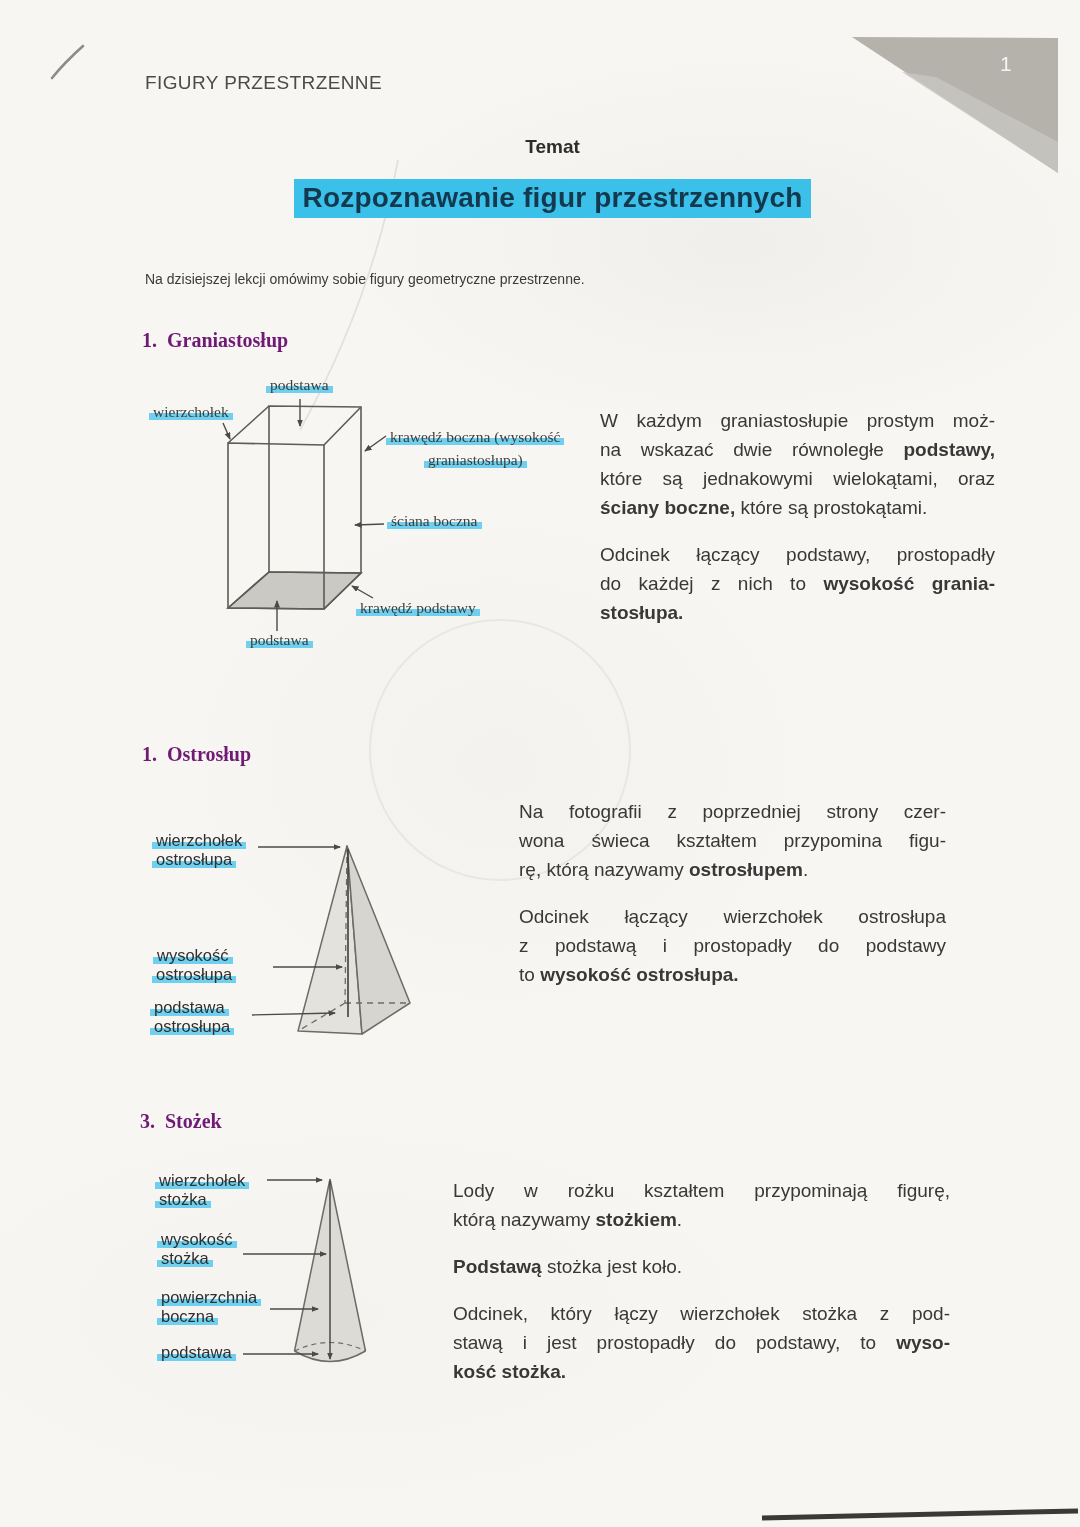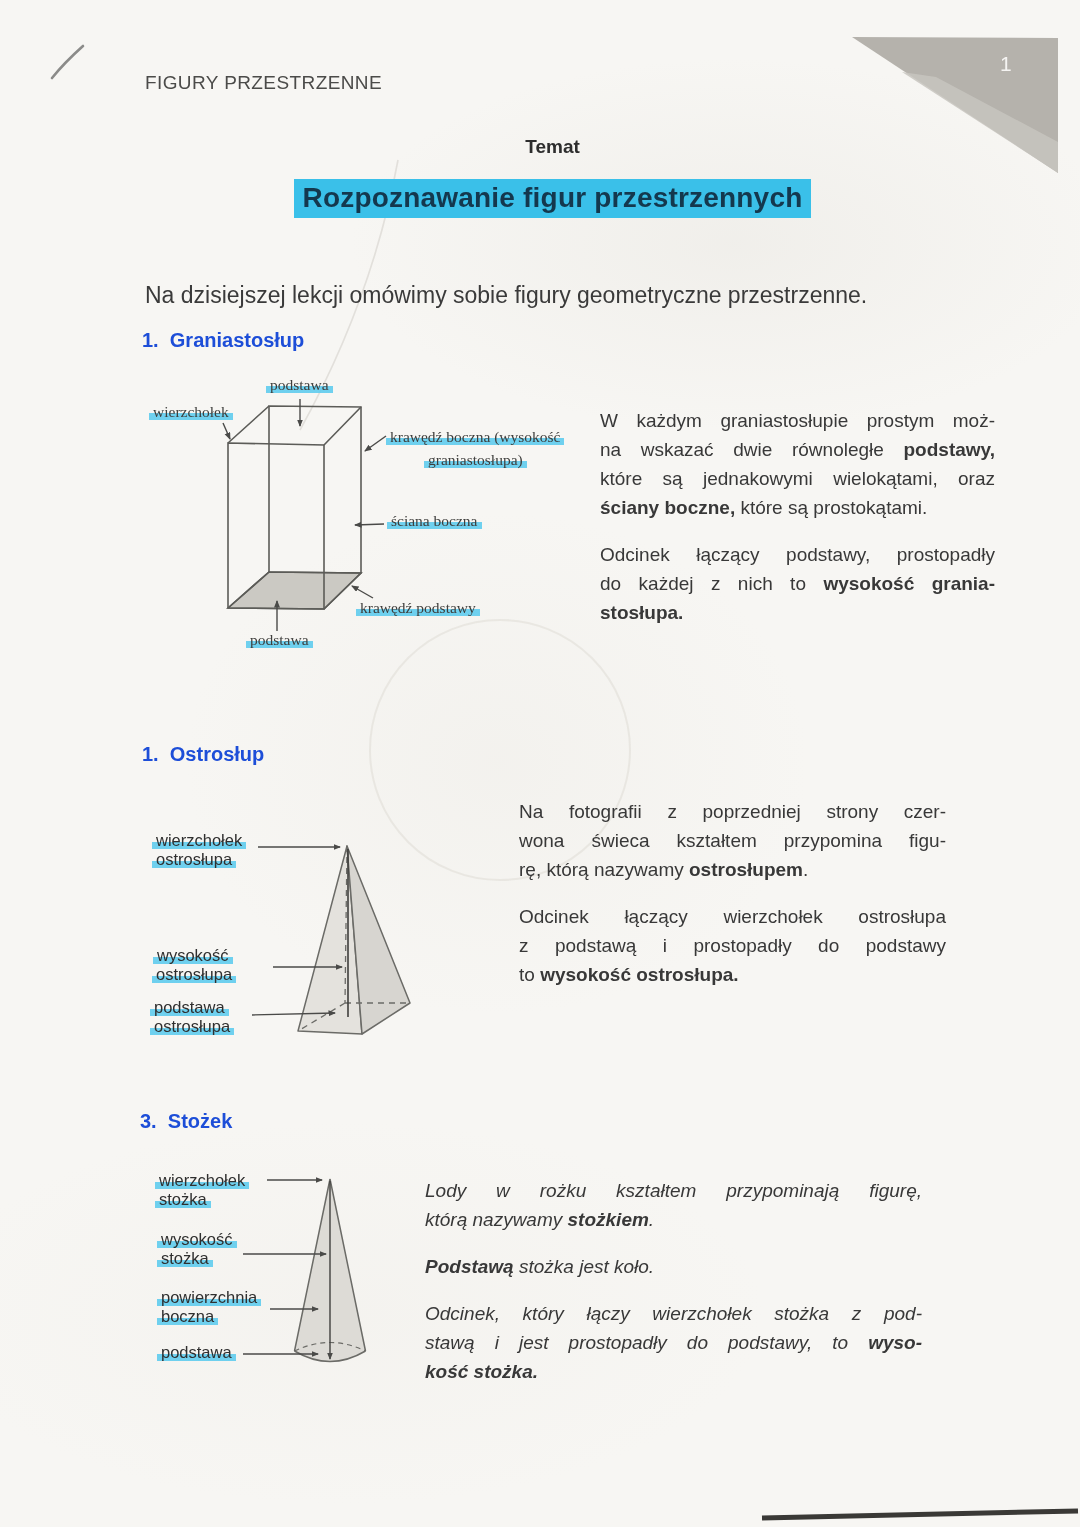--- a/index.html
+++ b/index.html
@@ -19,29 +19,29 @@
   .z1{z-index:1;} .z2{z-index:2;} .z3{z-index:3;}
 
   .hdr{left:145px;top:72px;font-size:19px;letter-spacing:.4px;color:#4b4b49;}
   .center-wrap{left:25px;width:1055px;text-align:center;}
   .temat{top:136px;font-size:19px;font-weight:bold;color:#2d2d2d;}
   .title-wrap{top:179px;}
   .title-band{
     display:inline-block;background:#3ac0e9;color:#14384e;
     font-size:28px;font-weight:bold;letter-spacing:.2px;padding:3px 9px 4px 9px;
   }
-  .intro{left:145px;top:282px;font-size:23px;color:#3a3a3a;}
-
-  .sec-h{font-weight:bold;font-size:20px;color:#1d4ed8;white-space:pre-wrap;}
+  .intro{left:145px;top:271px;font-size:14px;color:#3a3a3a;}
+
+  .sec-h{font-weight:bold;font-size:20px;color:#701a75;white-space:pre-wrap;font-family:Liberation Serif, serif;}
   #h1{left:142px;top:329px;} #h2{left:142px;top:743px;} #h3{left:140px;top:1110px;}
 
   .tcol{font-size:19px;line-height:29px;color:#383838;}
   #c1{left:600px;top:406px;width:395px;}
   #c2{left:519px;top:797px;width:427px;}
-  #c3{left:425px;top:1176px;width:497px;font-style:italic;}
+  #c3{left:453px;top:1176px;width:497px;}
   .para + .para{margin-top:18px;}
   .tline{text-align:justify;text-align-last:justify;}
   .tline.last{text-align-last:left;}
   .b{font-weight:bold;}
 
   .hl{
     display:inline-block;padding:0 4px;
     background-image:linear-gradient(to bottom, transparent 58%, rgba(92,203,238,.88) 58%, rgba(92,203,238,.88) 96%, transparent 96%);
   }
   .p-lab{font-family:"Liberation Serif",serif;font-size:15.5px;color:#3e3e3c;white-space:nowrap;}

